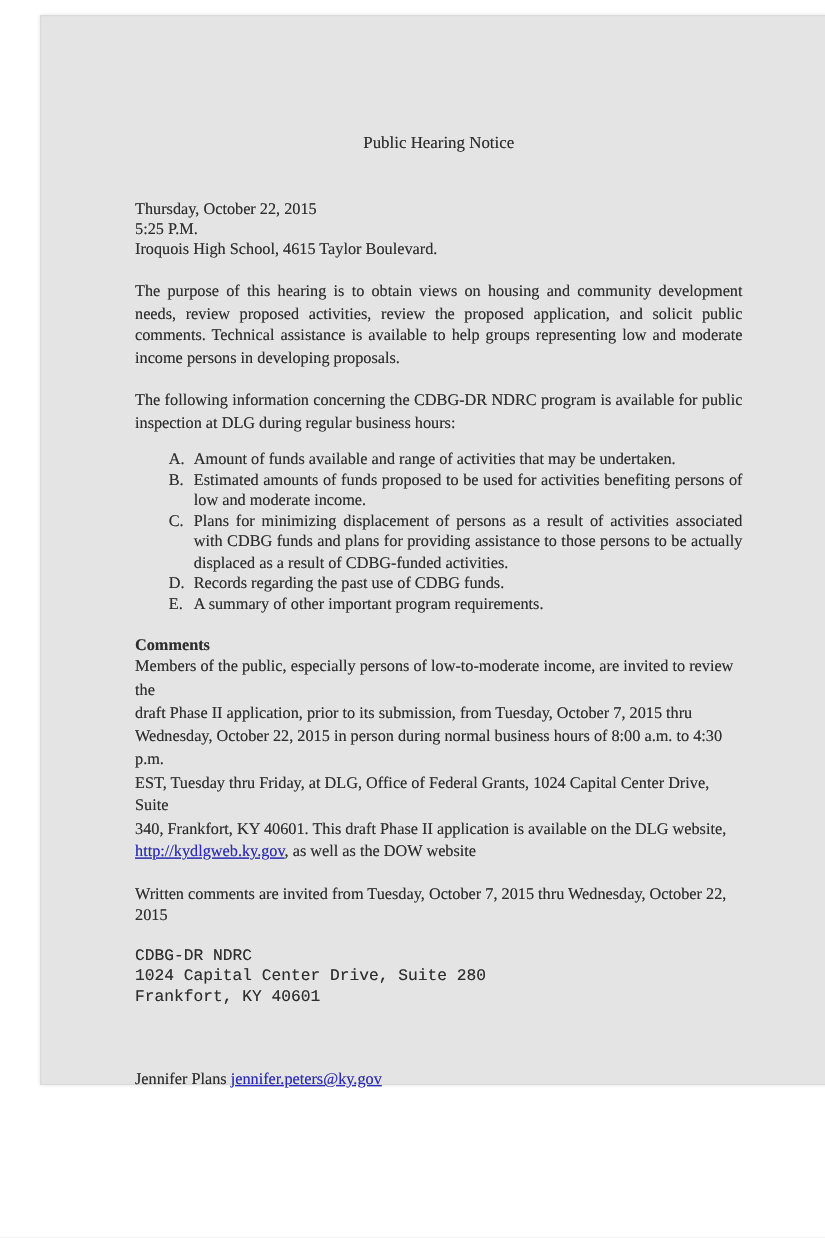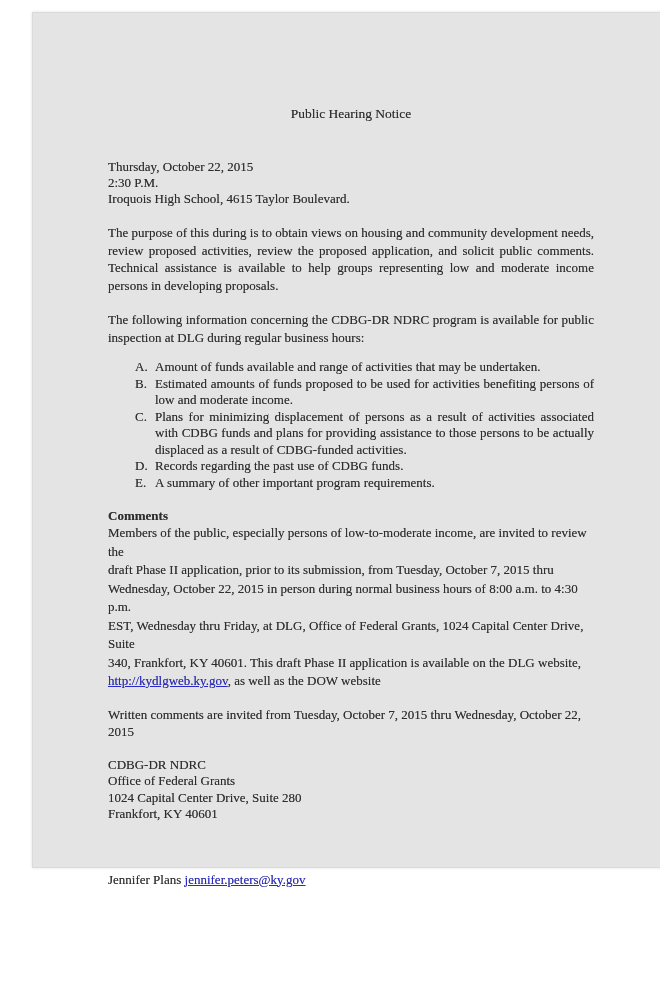--- a/index.html
+++ b/index.html
@@ -32,44 +32,44 @@
   .event{margin-top:37px;line-height:16px;}
   .para{margin:17px 0 0 0;line-height:17.5px;}
   .just{text-align:justify;}
   .list{margin-top:13px;line-height:16.5px;}
   .li{display:flex;}
   .li-label{flex:none;width:20px;margin-left:27px;}
   .li-text{flex:1;text-align:justify;}
   .comments{margin-top:16px;}
   .bold{font-weight:bold;}
   .cline{line-height:18.5px;white-space:pre-wrap;}
-  .addr{margin-top:17px;line-height:16.5px;}
+  .addr{margin-top:17px;line-height:16.5px;font-family:Liberation Mono, monospace;}
   .contact{margin-top:16px;line-height:16.5px;white-space:pre-wrap;}
   .written{margin-top:15px;}
   a.link{
     color:var(--link);
     text-decoration:underline;
     cursor:pointer;
   }
 </style>
 </head>
 <body>
 
 <div class="sheet">
   <div class="content">
 
     <div class="title">Public Hearing Notice</div>
 
     <div class="event">
       <div>Thursday, October 22, 2015</div>
-      <div>2:30 P.M.</div>
+      <div>5:25 P.M.</div>
       <div>Iroquois High School, 4615 Taylor Boulevard.</div>
     </div>
 
-    <p class="para just">The purpose of this during is to obtain views on housing and community development needs, review proposed activities, review the proposed application, and solicit public comments. Technical assistance is available to help groups representing low and moderate income persons in developing proposals.</p>
+    <p class="para just">The purpose of this hearing is to obtain views on housing and community development needs, review proposed activities, review the proposed application, and solicit public comments. Technical assistance is available to help groups representing low and moderate income persons in developing proposals.</p>
 
     <p class="para just">The following information concerning the CDBG-DR NDRC program is available for public inspection at DLG during regular business hours:</p>
 
     <div class="list">
       <div class="li">
         <span class="li-label">A.</span>
         <span class="li-text">Amount of funds available and range of activities that may be undertaken.</span>
       </div>
       <div class="li">
         <span class="li-label">B.</span>
@@ -87,30 +87,29 @@
         <span class="li-label">E.</span>
         <span class="li-text">A summary of other important program requirements.</span>
       </div>
     </div>
 
     <div class="comments">
       <div class="bold">Comments</div>
       <div class="cline">Members of the public, especially persons of low-to-moderate income, are invited to review the</div>
       <div class="cline">draft Phase II application, prior to its submission, from Tuesday, October 7, 2015 thru</div>
       <div class="cline">Wednesday, October 22, 2015 in person during normal business hours of 8:00 a.m. to 4:30 p.m.</div>
-      <div class="cline">EST, Wednesday thru Friday, at DLG, Office of Federal Grants, 1024 Capital Center Drive, Suite</div>
+      <div class="cline">EST, Tuesday thru Friday, at DLG, Office of Federal Grants, 1024 Capital Center Drive, Suite</div>
       <div class="cline">340, Frankfort, KY 40601. This draft Phase II application is available on the DLG website,</div>
       <div class="cline"><a class="link">http://kydlgweb.ky.gov</a><span>, as well as the DOW website</span></div>
     </div>
 
     <div class="written">Written comments are invited from Tuesday, October 7, 2015 thru Wednesday, October 22, 2015</div>
 
     <div class="addr">
       <div>CDBG-DR NDRC</div>
-      <div>Office of Federal Grants</div>
       <div>1024 Capital Center Drive, Suite 280</div>
       <div>Frankfort, KY 40601</div>
     </div>
 
     <div class="contact">
       <div><span>Jennifer Plans </span><a class="link">jennifer.peters@ky.gov</a></div>
       
     </div>
 
   </div>

